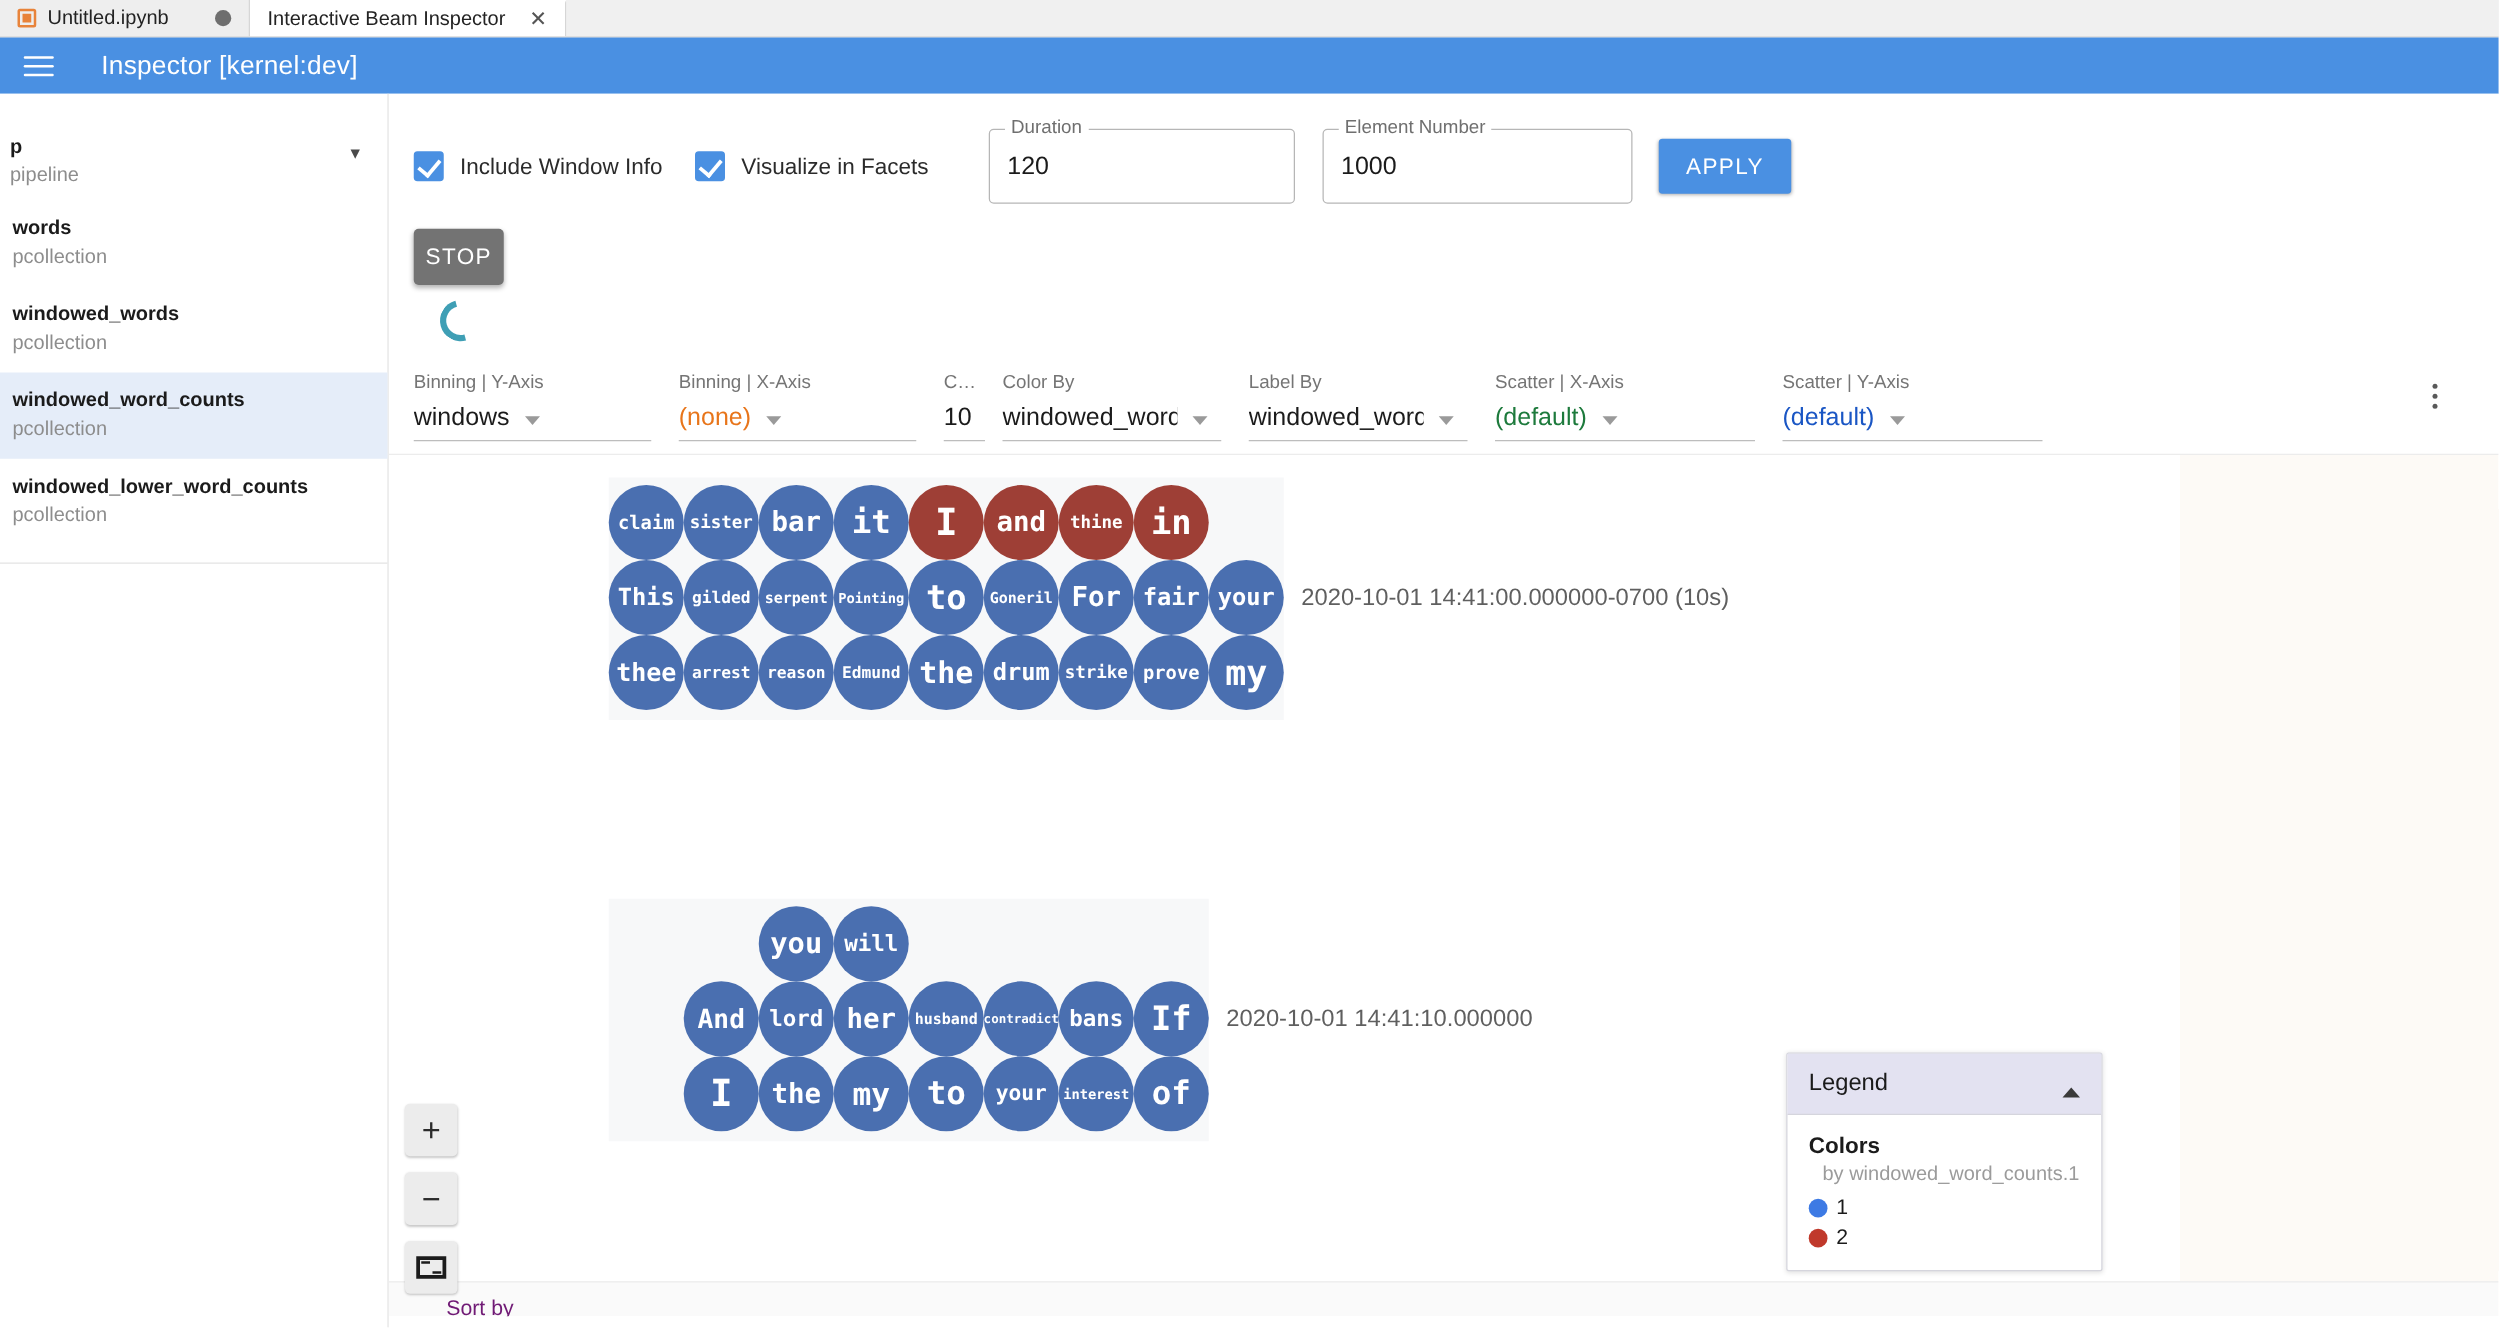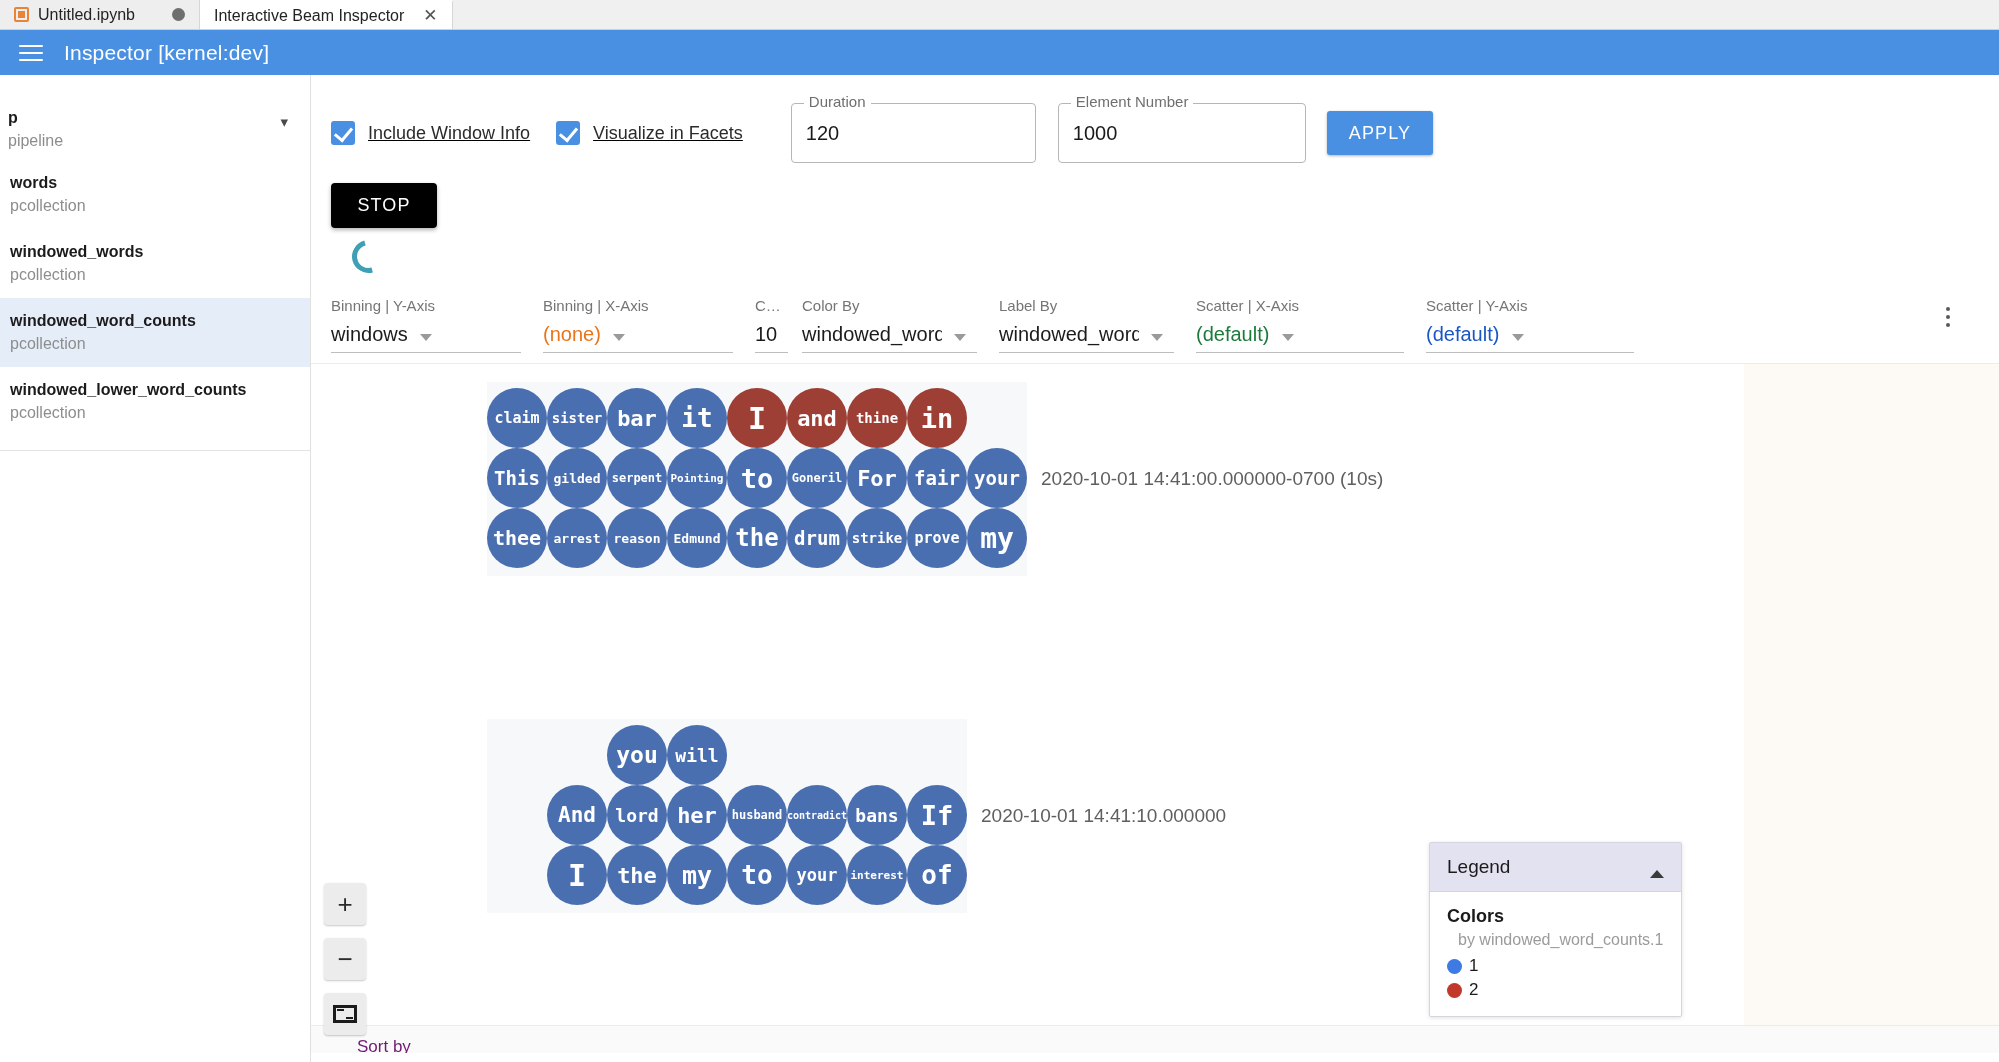--- a/index.html
+++ b/index.html
@@ -43,21 +43,21 @@
   .tabbar-rest { flex: 1; background: #f0f0f0; }
 
   
   .appbar {
     height: 45px; background: #4a90e2; display: flex; align-items: center;
     padding: 0 0 0 12px; color: #fff;
   }
   .hamburger { width: 38px; display: flex; flex-direction: column;
     gap: 5px; padding: 4px 7px; cursor: pointer; }
   .hamburger span { display: block; height: 2px; background: #fff; border-radius: 1px; }
-  .appbar-title { font-size: 21px; font-weight: 400; margin-left: 14px; letter-spacing: .2px; }
+  .appbar-title { font-size: 21px; font-weight: 400; margin-left: 31px; letter-spacing: .2px; }
 
   
   .body-wrap { display: flex; height: calc(1062px - 75px); }
 
   
   .sidebar {
     width: 311px; flex: none; border-right: 1px solid #e0e0e0;
     background: #fff; padding-top: 20px; position: relative;
   }
   .pipeline-row {
@@ -73,21 +73,21 @@
   .pc-item .pc-type { font-size: 16px; color: #8d8d8d; margin-top: 5px; }
   .sidebar-divider { border-top: 1px solid #e3e3e3; margin-top: 14px; }
 
   
   .content { flex: 1; position: relative; background: #fff; overflow: hidden; }
 
   
   .controls-row {
     display: flex; align-items: center; padding: 28px 0 0 20px; gap: 0;
   }
-  .cb-group { display: flex; align-items: center; gap: 13px; margin-right: 26px; text-decoration: underline; }
+  .cb-group { display: flex; align-items: center; gap: 13px; margin-right: 26px; }
   .checkbox {
     width: 24px; height: 24px; border-radius: 3px; background: #4a90e2;
     position: relative; flex: none; cursor: pointer;
   }
   .checkbox::after {
     content: ""; position: absolute; left: 7px; top: 3px;
     width: 8px; height: 14px; border: solid #fff; border-width: 0 3px 3px 0;
     transform: rotate(40deg);
   }
   .cb-label { font-size: 18px; color: #2b2b2b; white-space: nowrap; }
@@ -109,22 +109,22 @@
   #element-field { width: 248px; }
 
   .apply-btn {
     margin-left: 21px; height: 44px; padding: 0 22px; border: none;
     border-radius: 3px; background: #4a90e2; color: #fff; font-size: 18px;
     letter-spacing: 1.1px; cursor: pointer; box-shadow: 0 1px 3px rgba(0,0,0,.3);
     font-family: "Liberation Sans", sans-serif;
   }
   .stop-row { padding: 20px 0 0 20px; }
   .stop-btn {
-    width: 106px; height: 45px; border: none; border-radius: 4px;
-    background: #000000; color: #fff; font-size: 18px; letter-spacing: 1.1px;
+    width: 72px; height: 45px; border: none; border-radius: 4px;
+    background: #737373; color: #fff; font-size: 18px; letter-spacing: 1.1px;
     cursor: pointer; box-shadow: 0 2px 4px rgba(0,0,0,.3);
     font-family: "Liberation Sans", sans-serif;
   }
   .spinner {
     margin: 12px 0 0 21px; width: 33px; height: 33px; border-radius: 50%;
     border: 5px solid #3f9fb5; border-right-color: transparent;
     border-top-color: transparent; transform: rotate(30deg);
   }
 
   

